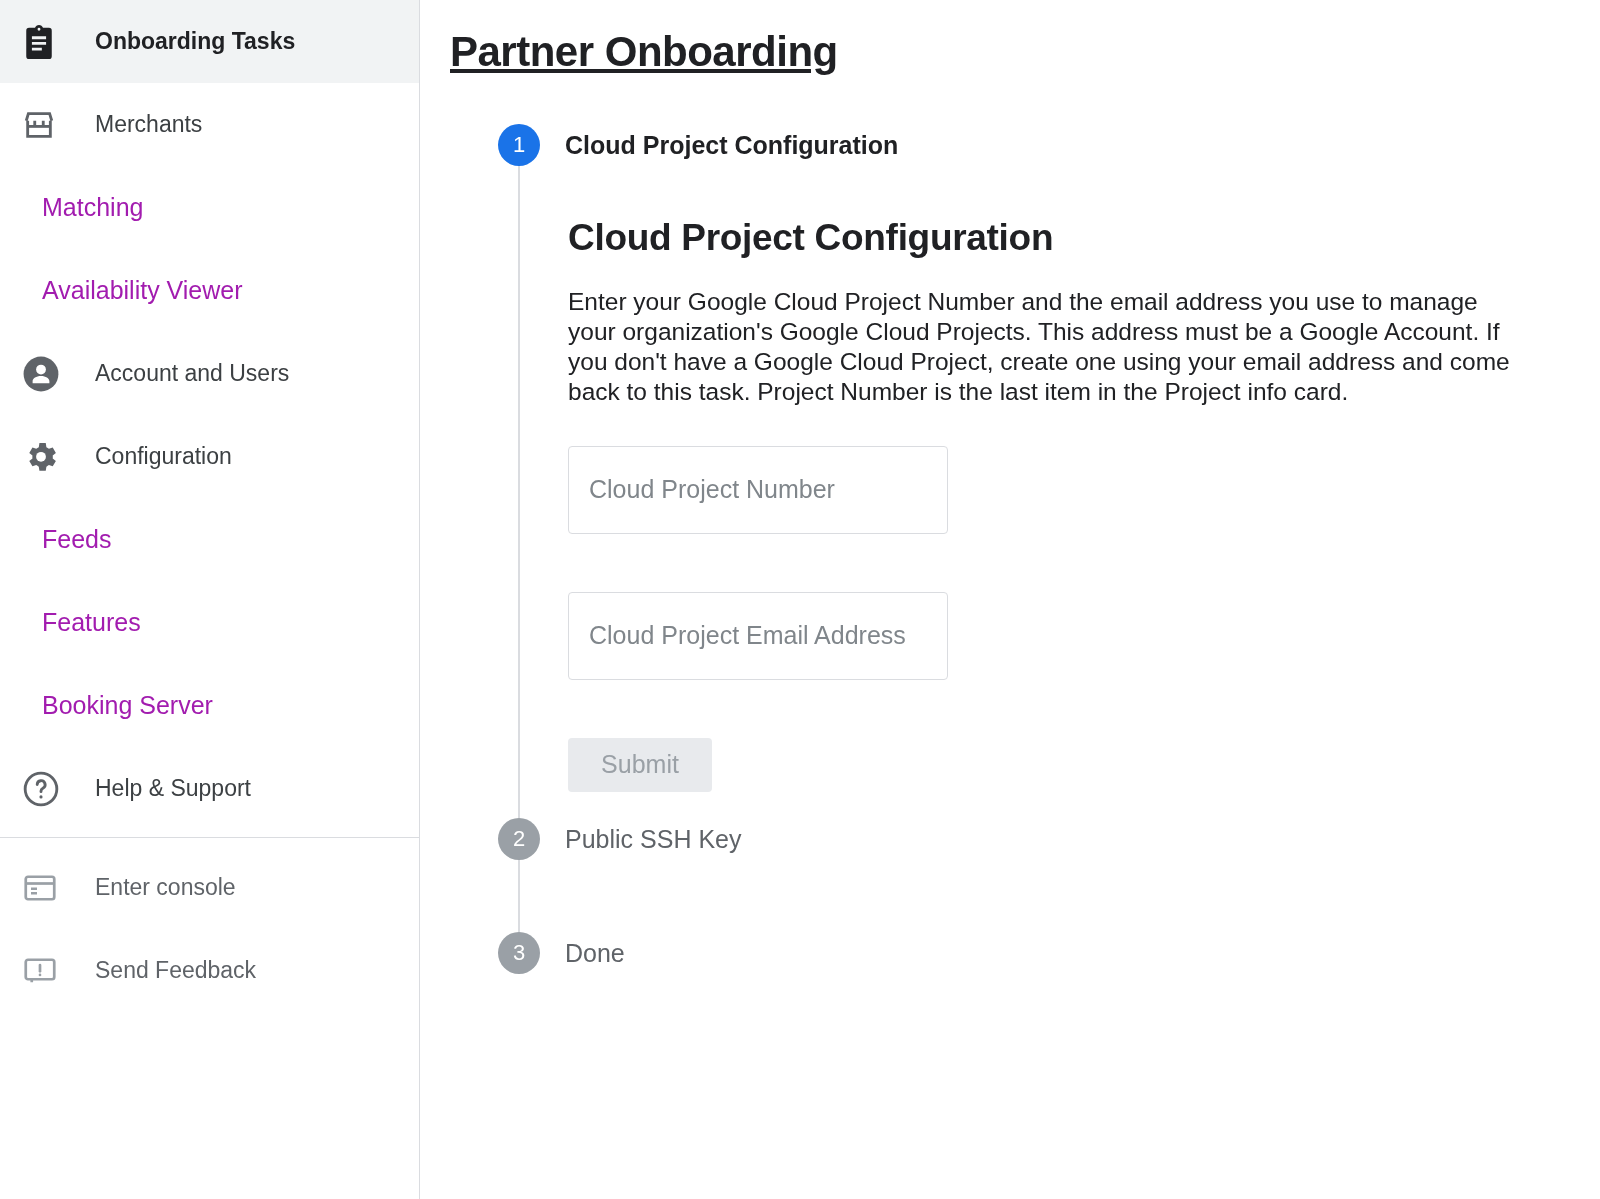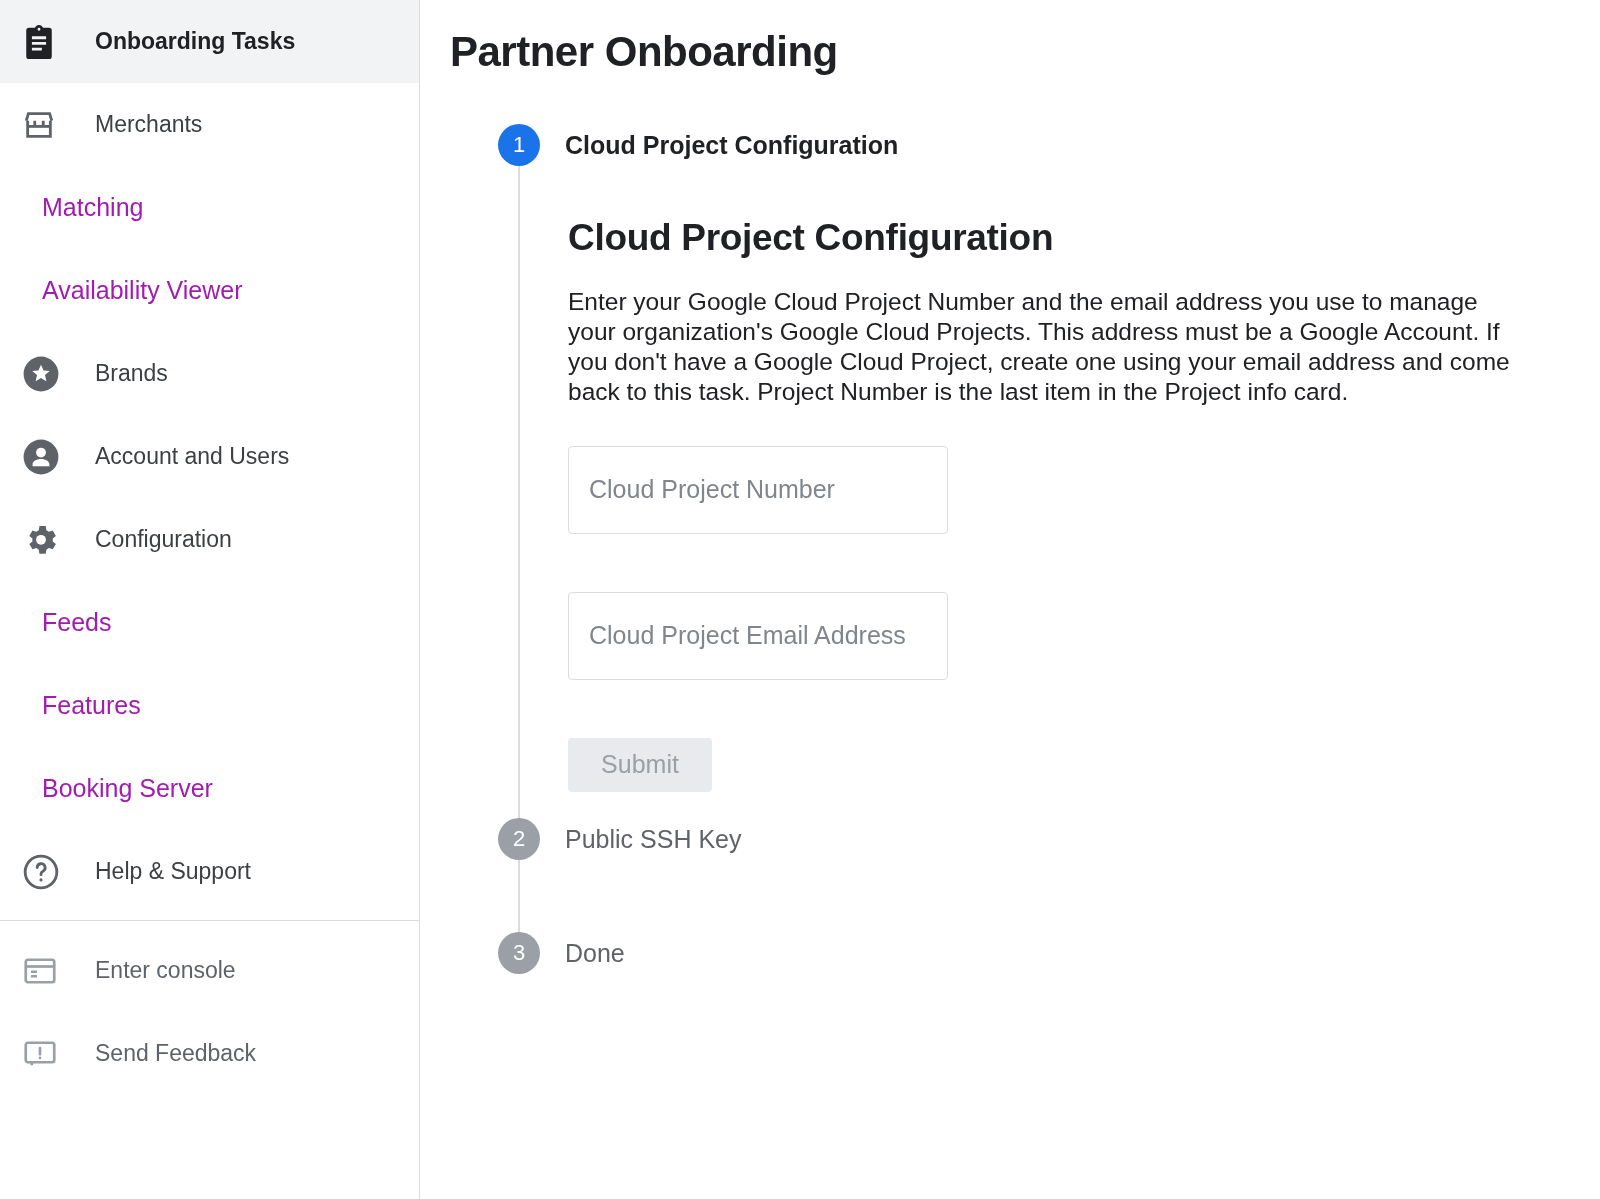--- a/index.html
+++ b/index.html
@@ -78,20 +78,21 @@
     padding: 0;
     position: relative;
     overflow: hidden;
   }
   .page-title {
     font-size: 42px;
     font-weight: bold;
     color: #202124;
     margin: 28px 12px 0 30px;
     letter-spacing: -0.5px;
+    text-decoration: underline;
   }
 
   .stepper {
     margin: 48px 0 0 78px;
     position: relative;
   }
   .step {
     display: flex;
     align-items: flex-start;
     position: relative;
@@ -208,29 +209,20 @@
     </div>
 
     <div class="nav-item sub">
       <span class="label">Matching</span>
     </div>
 
     <div class="nav-item sub">
       <span class="label">Availability Viewer</span>
     </div>
 
-    <div class="nav-item">
-      <span class="icon">
-        <svg width="38" height="38" viewBox="0 0 24 24" fill="currentColor">
-          <circle cx="12" cy="12" r="11"></circle>
-          <path fill="#ffffff" d="M12 6.2l1.6 3.6 3.9.3-3 2.6.9 3.8L12 14.5l-3.4 2 .9-3.8-3-2.6 3.9-.3z"></path>
-        </svg>
-      </span>
-      <span class="label">Brands</span>
-    </div>
 
     <div class="nav-item">
       <span class="icon">
         <svg width="38" height="38" viewBox="0 0 24 24" fill="currentColor">
           <circle cx="12" cy="12" r="11"></circle>
           <circle cx="12" cy="9.2" r="3.1" fill="#ffffff"></circle>
           <path fill="#ffffff" d="M12 13.3c-3 0-5.3 1.6-5.3 3.2v1.4h10.6v-1.4c0-1.6-2.3-3.2-5.3-3.2z"></path>
         </svg>
       </span>
       <span class="label">Account and Users</span>

